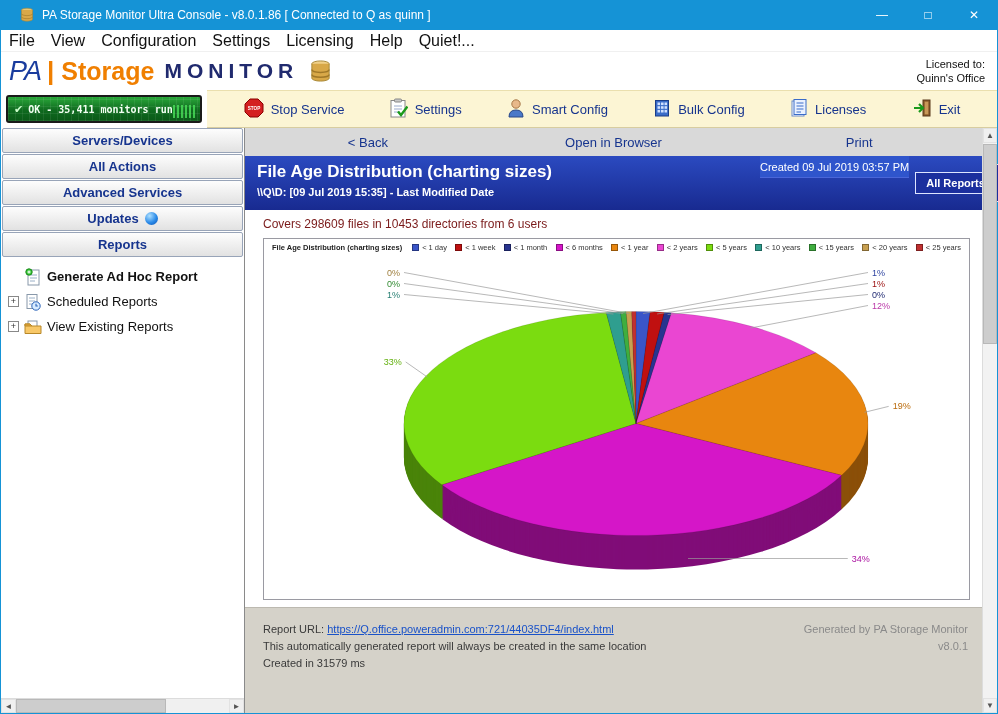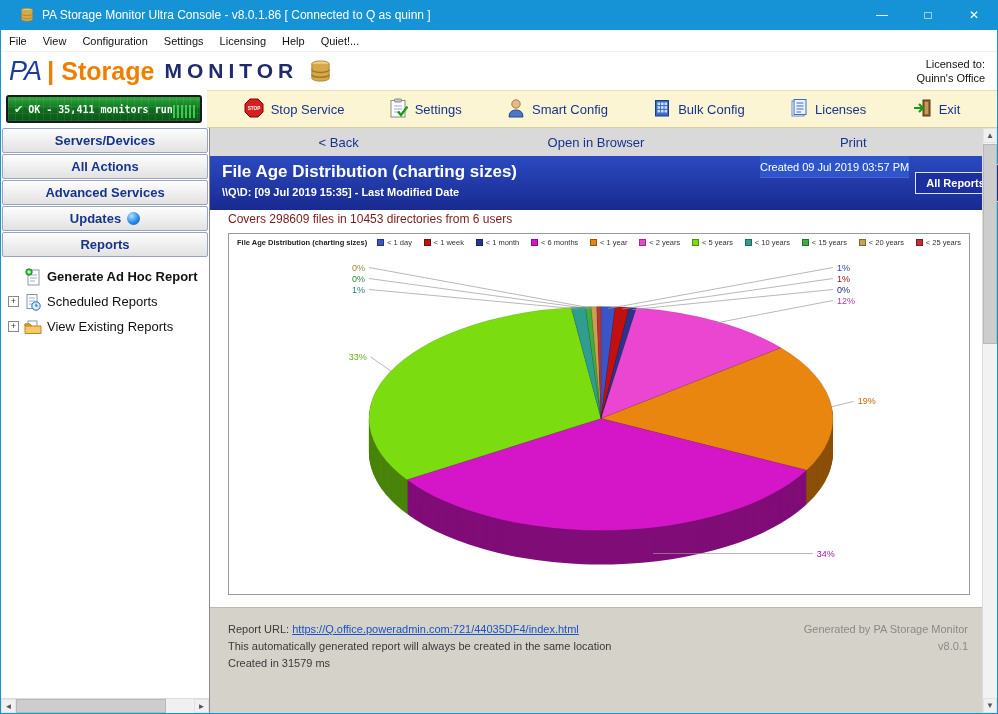--- a/index.html
+++ b/index.html
@@ -7,21 +7,21 @@
   body{font-family:"Liberation Sans",sans-serif;background:#fff;font-size:12px}
   .window{width:998px;height:714px;display:flex;flex-direction:column;border:1px solid #1593d6;border-top:none}
 
   
   .titlebar{height:30px;flex:none;background:#1593d6;display:flex;align-items:center;padding-left:8px;gap:7px}
   .title-text{color:#fff;font-size:12px;white-space:nowrap}
   .win-controls{margin-left:auto;display:flex;height:100%}
   .win-btn{width:46px;color:#fff;font-size:12px;display:flex;align-items:center;justify-content:center}
 
   
-  .menubar{height:22px;flex:none;background:#fff;display:flex;align-items:flex-start;font-size:11px;color:#111;border-bottom:1px solid #f0f0f0}
+  .menubar{height:22px;flex:none;background:#fff;display:flex;align-items:flex-start;font-size:16px;color:#111;border-bottom:1px solid #f0f0f0}
   .menu-item{padding:0 8px;height:100%;display:flex;align-items:center;white-space:nowrap}
 
   
   .logobar{height:38px;flex:none;display:flex;align-items:center;padding:0 8px;background:#fff}
   .brand-pa{font-size:27px;font-weight:normal;font-style:italic;color:#1a3c9e;letter-spacing:-1px}
   .brand-divider{font-size:26px;color:#f07f00;margin:0 7px 0 6px;font-weight:bold}
   .brand-storage{font-size:25px;font-weight:bold;color:#f07f00;margin-right:10px}
   .brand-monitor{font-size:21px;font-weight:bold;color:#202a6e;letter-spacing:5px}
   .brand-barrel{margin-left:10px;display:flex;align-items:center}
   .licensed{margin-left:auto;text-align:right;font-size:11px;color:#111;line-height:1.3;padding-right:4px;white-space:nowrap}
@@ -32,21 +32,21 @@
   .led{position:relative;width:100%;height:28px;border:2px solid #1a1a1a;border-radius:3px;background:linear-gradient(180deg,#2aa83a,#0f6a1f 55%,#0a5a18);display:flex;align-items:center;padding:0 6px;gap:5px;overflow:hidden}
   .led::before{content:"";position:absolute;inset:0;background:repeating-linear-gradient(90deg,rgba(255,255,255,.07) 0 1px,transparent 1px 7px),repeating-linear-gradient(0deg,rgba(255,255,255,.07) 0 1px,transparent 1px 7px)}
   .led-check{color:#ccffcc;font-size:11px;z-index:1}
   .led-text{color:#f2fff2;font-family:"DejaVu Sans Mono",monospace;font-size:10px;font-weight:bold;white-space:nowrap;z-index:1}
   .led-meter{position:absolute;right:3px;bottom:3px;width:24px;height:13px;background:repeating-linear-gradient(90deg,#4ae05a 0 2px,transparent 2px 4px);opacity:.8}
   .toolbar{flex:1;background:#fcf5d4;border-top:1px solid #eadfae;border-bottom:1px solid #d8cda0;display:flex;align-items:center;justify-content:space-around;padding:0 14px}
   .tool-btn{display:flex;align-items:center;gap:7px;color:#16348e;font-size:13px;white-space:nowrap;cursor:default}
 
   
   .main-row{flex:1;display:flex;min-height:0}
-  .sidebar{width:209px;flex:none;background:#fff;border-right:1px solid #8a8a8a;display:flex;flex-direction:column}
+  .sidebar{width:244px;flex:none;background:#fff;border-right:1px solid #8a8a8a;display:flex;flex-direction:column}
   .side-btn{height:25px;flex:none;margin:0 1px 1px 1px;background:linear-gradient(180deg,#fdfdfd,#e2e2e2);border:1px solid #98a4b8;border-radius:2px;display:flex;align-items:center;justify-content:center;gap:6px;font-size:13px;font-weight:bold;color:#16348e}
   .orb{width:13px;height:13px;border-radius:50%;background:radial-gradient(circle at 35% 30%,#aee0ff,#2a8ae8 55%,#0a50b0)}
   .tree{padding-top:6px}
   .tree-row{height:25px;display:flex;align-items:center;padding-left:7px;font-size:13px;color:#111;white-space:nowrap;overflow:hidden}
   .tree-row.bold{font-weight:bold}
   .expander{width:11px;height:11px;flex:none;border:1px solid #888;background:#fff;font-size:9px;line-height:9px;text-align:center;color:#333;margin-right:4px}
   .expander.empty{border:none;background:transparent}
   .tree-icon{width:20px;flex:none;display:flex;justify-content:center;margin-right:4px}
   .hscroll{margin-top:auto;height:15px;flex:none;background:#f0f0f0;border-top:1px solid #dcdcdc;display:flex}
   .scroll-btn{width:15px;height:100%;background:#f0f0f0;color:#555;font-size:8px;display:flex;align-items:center;justify-content:center;border:1px solid #e2e2e2}
@@ -62,21 +62,21 @@
   .rh-title{font-size:17px;font-weight:bold;white-space:nowrap}
   .rh-sub{font-size:11px;font-weight:bold;margin-top:4px;white-space:nowrap}
   .rh-right{width:222px;flex:none;display:flex;flex-direction:row}
   .rh-created{height:22px;background:#2f55cc;font-size:11px;display:flex;align-items:center;justify-content:center;border-bottom:1px solid #4a66d8;white-space:nowrap}
   .rh-buttons{flex:1;display:flex;align-items:center;justify-content:flex-start;padding:0 6px}
   .btn-all-reports{background:#1b2f9e;border:1px solid #dde4ff;color:#fff;font-size:11px;font-weight:bold;padding:4px 10px;white-space:nowrap}
   .btn-pdf{background:#1b2f9e;border:1px solid #dde4ff;color:#fff;display:flex;align-items:center;gap:5px;padding:8px 7px}
   .pdf-ic{width:14px;height:17px;background:#fff;border:1px solid #aaa;font-size:5.5px;color:#c01010;font-weight:bold;display:flex;align-items:center;justify-content:center;flex:none}
   .btn-pdf-label{font-size:9px;width:40px;line-height:1.15}
 
-  .report-body{flex:1;min-height:0;}
+  .report-body{flex:1;min-height:0;padding-top:5px}
   .covers{font-size:12px;color:#7a1a1a;margin:2px 0 7px 18px}
   .chart-panel{margin:0 12px 0 18px;height:362px;border:1px solid #9a9aa2;background:#fff;display:flex;flex-direction:column}
   .legend-row{flex:none;display:flex;align-items:center;padding:4px 8px 2px 8px}
   .legend-title{font-size:7.5px;font-weight:bold;color:#222;white-space:nowrap;margin-right:10px}
   .legend-items{flex:1;display:flex;align-items:flex-end;justify-content:space-between}
   .legend-item{display:flex;align-items:center;gap:3px;font-size:7.5px;color:#333;white-space:nowrap}
   .legend-swatch{width:7px;height:7px;border:1px solid rgba(0,0,0,.35);flex:none}
   #pie-svg{flex:1;width:744px;height:334px}
 
   .report-footer{height:106px;flex:none;background:#d5d2c9;border-top:1px solid #bcb9b0;padding:13px 16px 0 18px;font-size:11px;color:#3a3a3a;line-height:1.55;position:relative}

